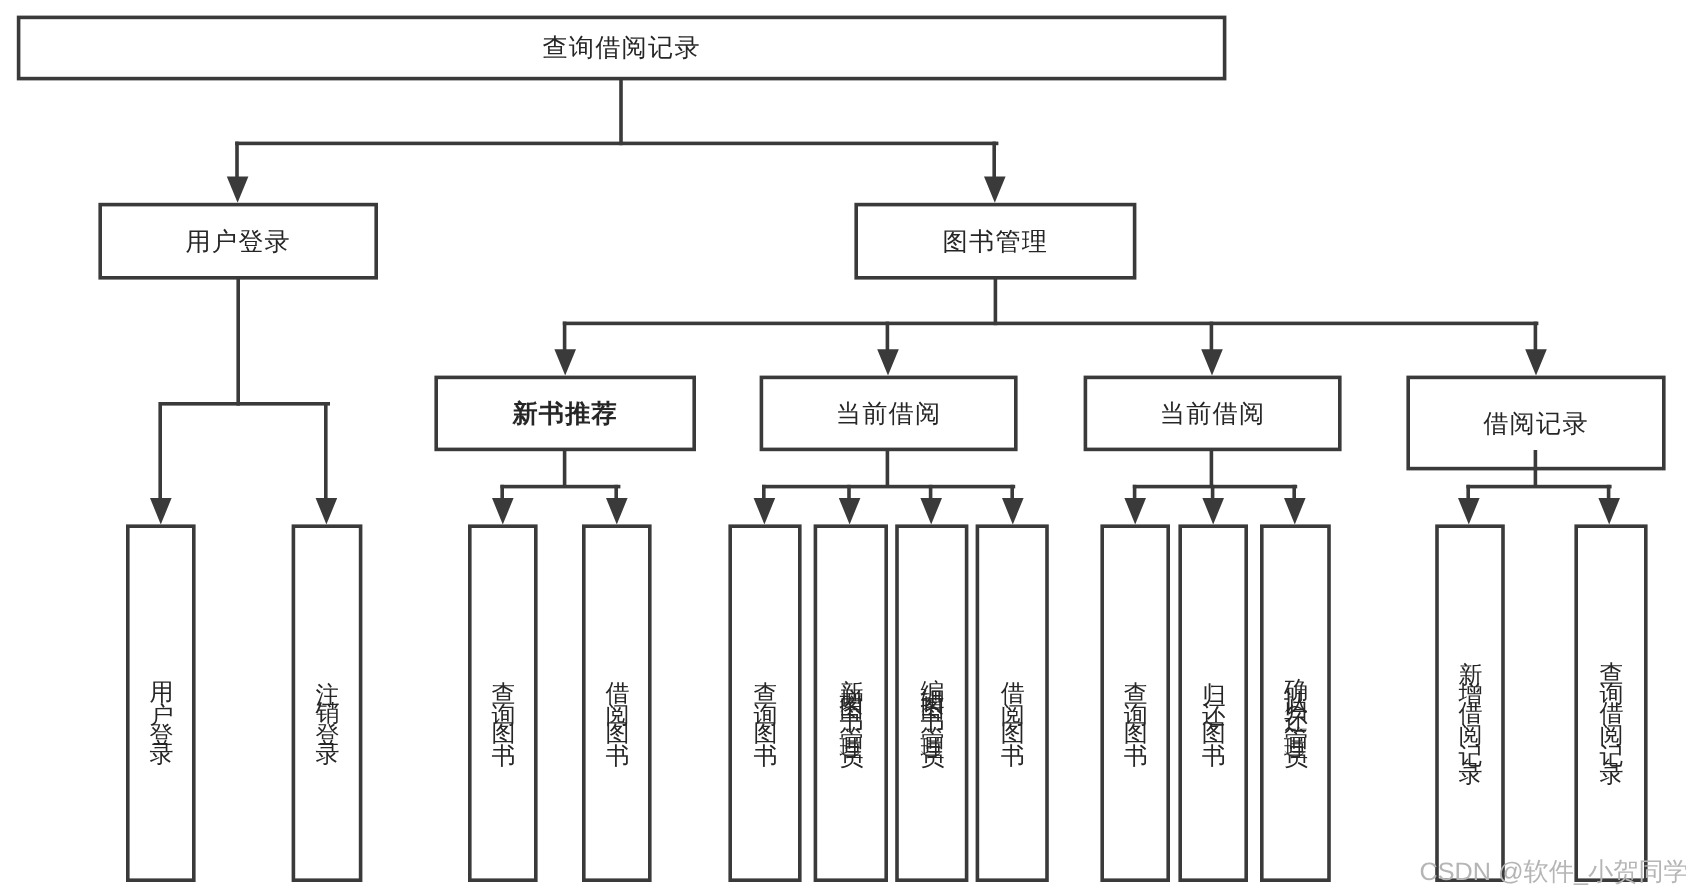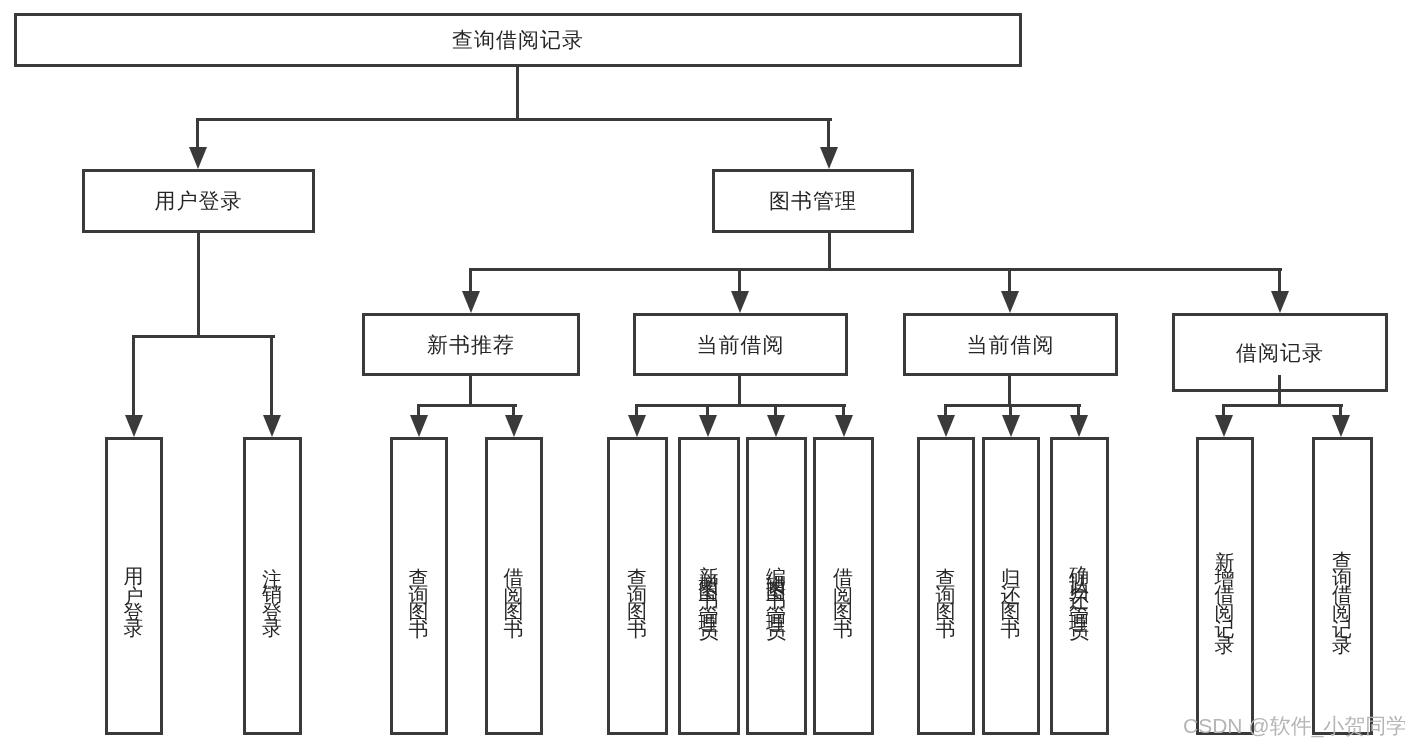--- a/index.html
+++ b/index.html
@@ -75,37 +75,37 @@
   </div>
 
   <div class="vline" style="left:516px; top:66px; height:55px;"></div>
   <div class="hline" style="left:196px; top:118px; width:636px;"></div>
   <div class="drop" style="left:189px; top:118px; height:51px;"></div>
   <div class="drop" style="left:820px; top:118px; height:51px;"></div>
 
   <div class="node" style="left:82px; top:169px; width:233px; height:64px;">
     <span class="lbl">用户登录</span>
   </div>
-  <div class="node" style="left:712px; top:169px; width:202px; height:64px;">
+  <div class="node" style="left:712px; top:169px; width:235px; height:64px;">
     <span class="lbl">图书管理</span>
   </div>
 
   <div class="vline" style="left:197px; top:232px; height:106px;"></div>
   <div class="hline" style="left:133px; top:335px; width:142px;"></div>
   <div class="drop" style="left:125px; top:335px; height:102px;"></div>
   <div class="drop" style="left:263px; top:335px; height:102px;"></div>
 
   <div class="vline" style="left:828px; top:232px; height:39px;"></div>
   <div class="hline" style="left:469px; top:268px; width:813px;"></div>
   <div class="drop" style="left:462px; top:268px; height:45px;"></div>
   <div class="drop" style="left:731px; top:268px; height:45px;"></div>
   <div class="drop" style="left:1001px; top:268px; height:45px;"></div>
   <div class="drop" style="left:1271px; top:268px; height:45px;"></div>
 
-  <div class="node" style="left:362px; top:313px; width:218px; height:63px;">
+  <div class="node" style="left:362px; top:313px; width:218px; height:63px;font-weight:bold;">
     <span class="lbl">新书推荐</span>
   </div>
   <div class="node" style="left:633px; top:313px; width:215px; height:63px;">
     <span class="lbl">当前借阅</span>
   </div>
   <div class="node" style="left:903px; top:313px; width:215px; height:63px;">
     <span class="lbl">当前借阅</span>
   </div>
   <div class="node" style="left:1172px; top:313px; width:216px; height:79px;">
     <span class="lbl">借阅记录</span>

